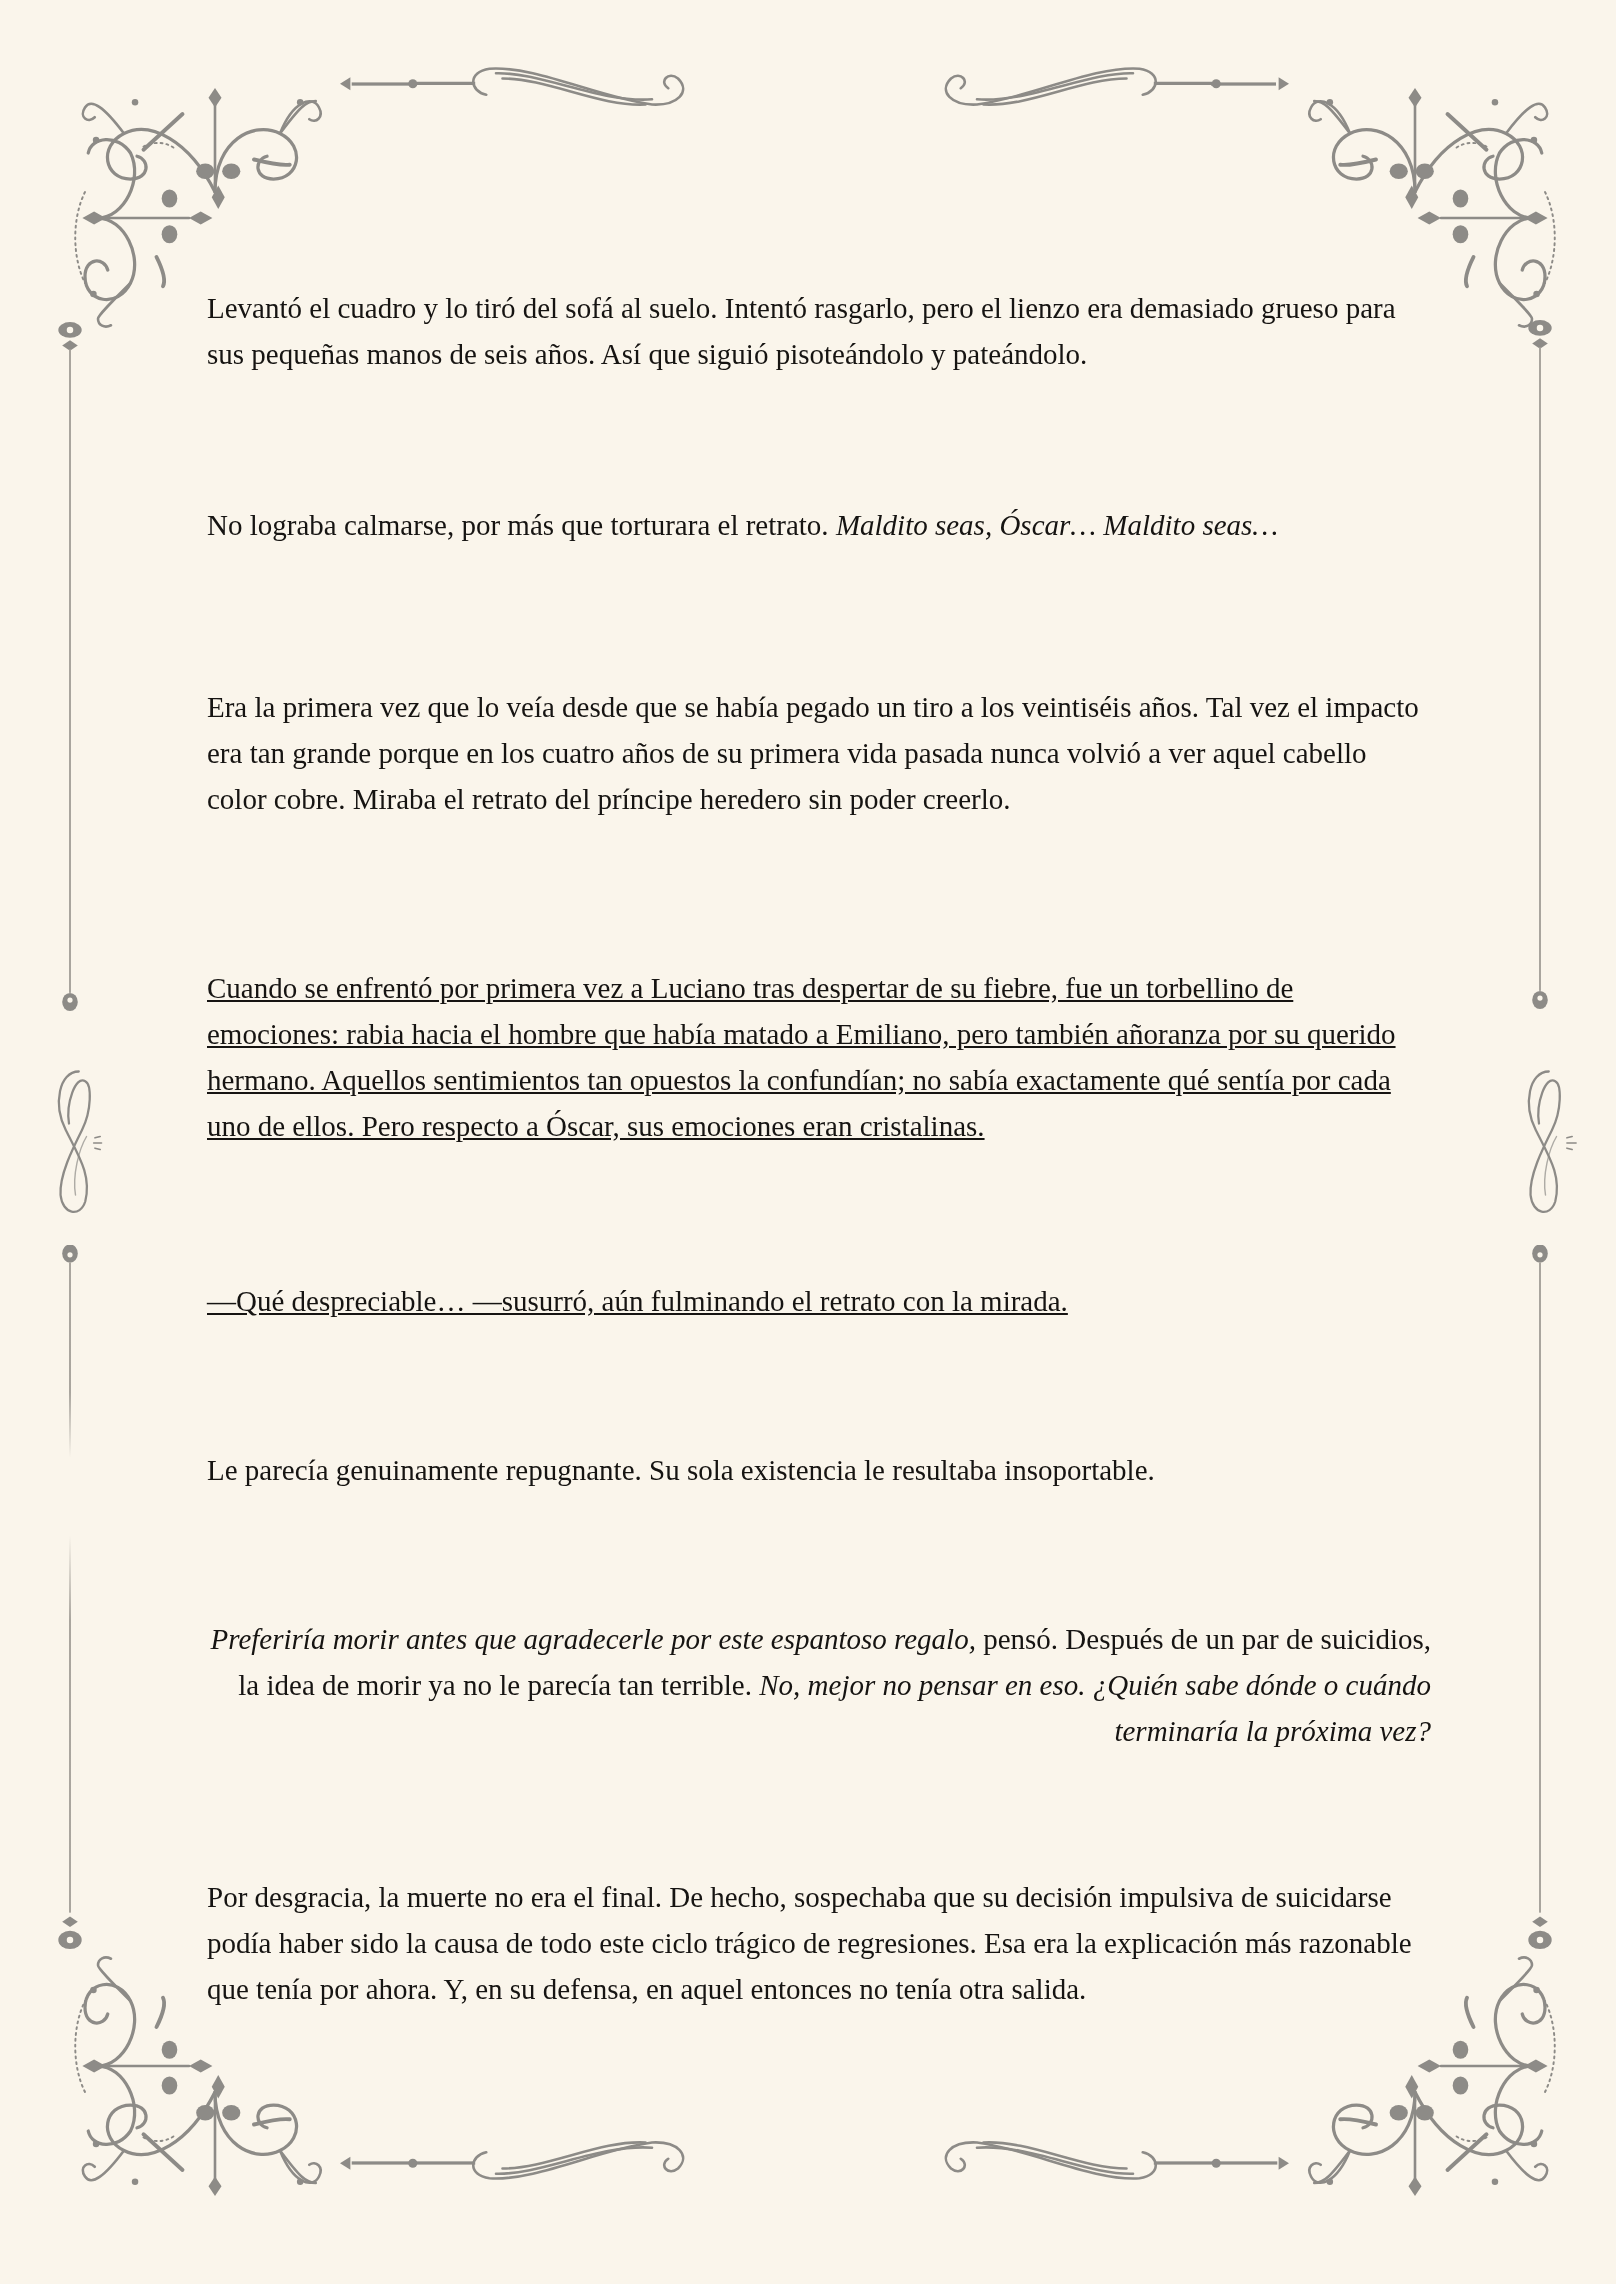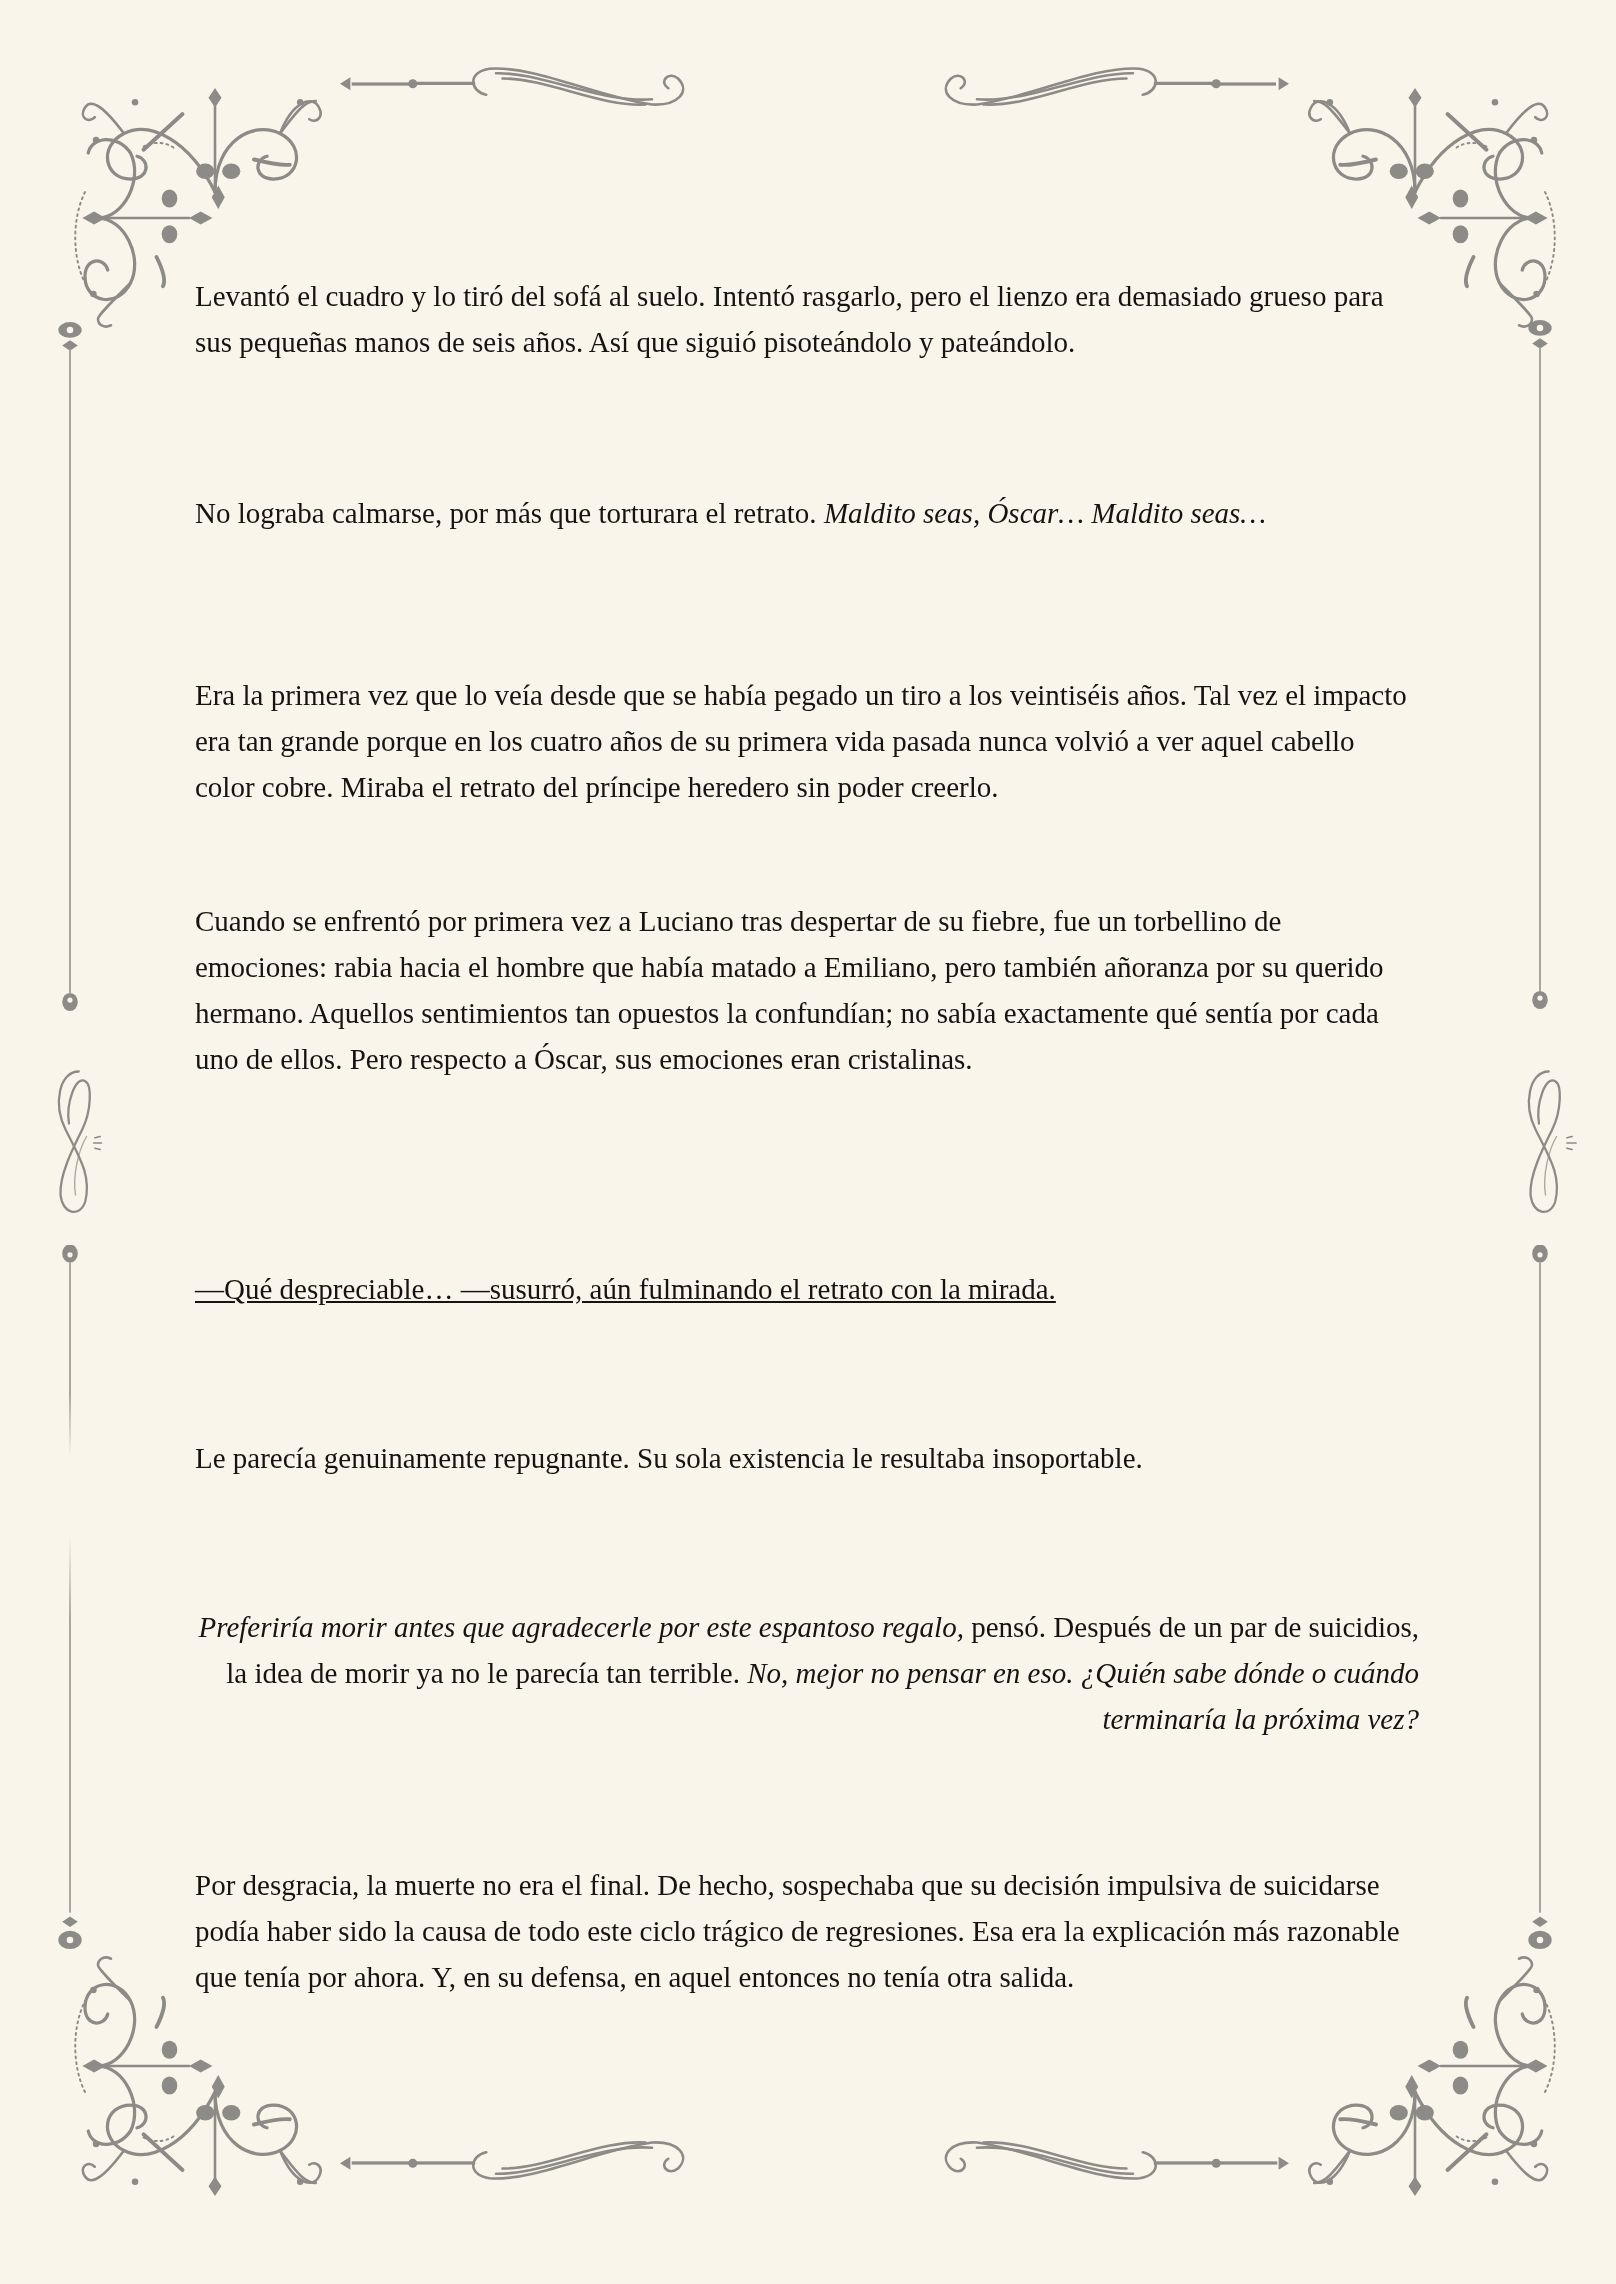--- a/index.html
+++ b/index.html
@@ -5,21 +5,21 @@
   html, body { margin:0; padding:0; }
   body { width:1617px; height:2284px; background:#faf5eb; position:relative; overflow:hidden; }
   .page { position:absolute; left:0; top:0; width:1617px; height:2284px; background:#faf5eb; }
   .orn { position:absolute; }
   .orn svg { display:block; }
   .text-block {
     position:absolute; left:195px; top:273px; width:1224px;
     font-family:"Liberation Serif","DejaVu Serif",serif;
     font-size:29px; line-height:46px; color:#161412;
   }
-  .para { margin:0; }
+  .para { margin:12px; }
   .para em { }
 </style>
 </head>
 <body>
 
 <div class="page">
 
   <svg width="0" height="0" style="position:absolute">
     <defs>
       <g id="corner-g" fill="none" stroke="#8d8b87" stroke-linecap="round">
@@ -223,21 +223,21 @@
   <div class="text-block">
     <p class="para" style="position:absolute;top:0;width:1224px;">
       <span>Levantó el cuadro y lo tiró del sofá al suelo. Intentó rasgarlo, pero el lienzo era demasiado grueso para sus pequeñas manos de seis años. Así que siguió pisoteándolo y pateándolo.</span>
     </p>
     <p class="para" style="position:absolute;top:217px;width:1224px;">
       <span>No lograba calmarse, por más que torturara el retrato. </span><em>Maldito seas, Óscar… Maldito seas…</em>
     </p>
     <p class="para" style="position:absolute;top:399px;width:1224px;">
       <span>Era la primera vez que lo veía desde que se había pegado un tiro a los veintiséis años. Tal vez el impacto era tan grande porque en los cuatro años de su primera vida pasada nunca volvió a ver aquel cabello color cobre. Miraba el retrato del príncipe heredero sin poder creerlo.</span>
     </p>
-    <p class="para" style="position:absolute;top:625px;width:1224px;">
+    <p class="para" style="position:absolute;top:680px;width:1224px;text-decoration:underline;">
       <span>Cuando se enfrentó por primera vez a Luciano tras despertar de su fiebre, fue un torbellino de emociones: rabia hacia el hombre que había matado a Emiliano, pero también añoranza por su querido hermano. Aquellos sentimientos tan opuestos la confundían; no sabía exactamente qué sentía por cada uno de ellos. Pero respecto a Óscar, sus emociones eran cristalinas.</span>
     </p>
     <p class="para" style="position:absolute;top:993px;width:1224px;text-decoration:underline;">
       <span>—Qué despreciable… —susurró, aún fulminando el retrato con la mirada.</span>
     </p>
     <p class="para" style="position:absolute;top:1162px;width:1224px;">
       <span>Le parecía genuinamente repugnante. Su sola existencia le resultaba insoportable.</span>
     </p>
     <p class="para" style="position:absolute;top:1331px;width:1224px;text-align:right;">
       <em>Preferiría morir antes que agradecerle por este espantoso regalo,</em><span> pensó. Después de un par de suicidios, la idea de morir ya no le parecía tan terrible. </span><em>No, mejor no pensar en eso. ¿Quién sabe dónde o cuándo terminaría la próxima vez?</em>

